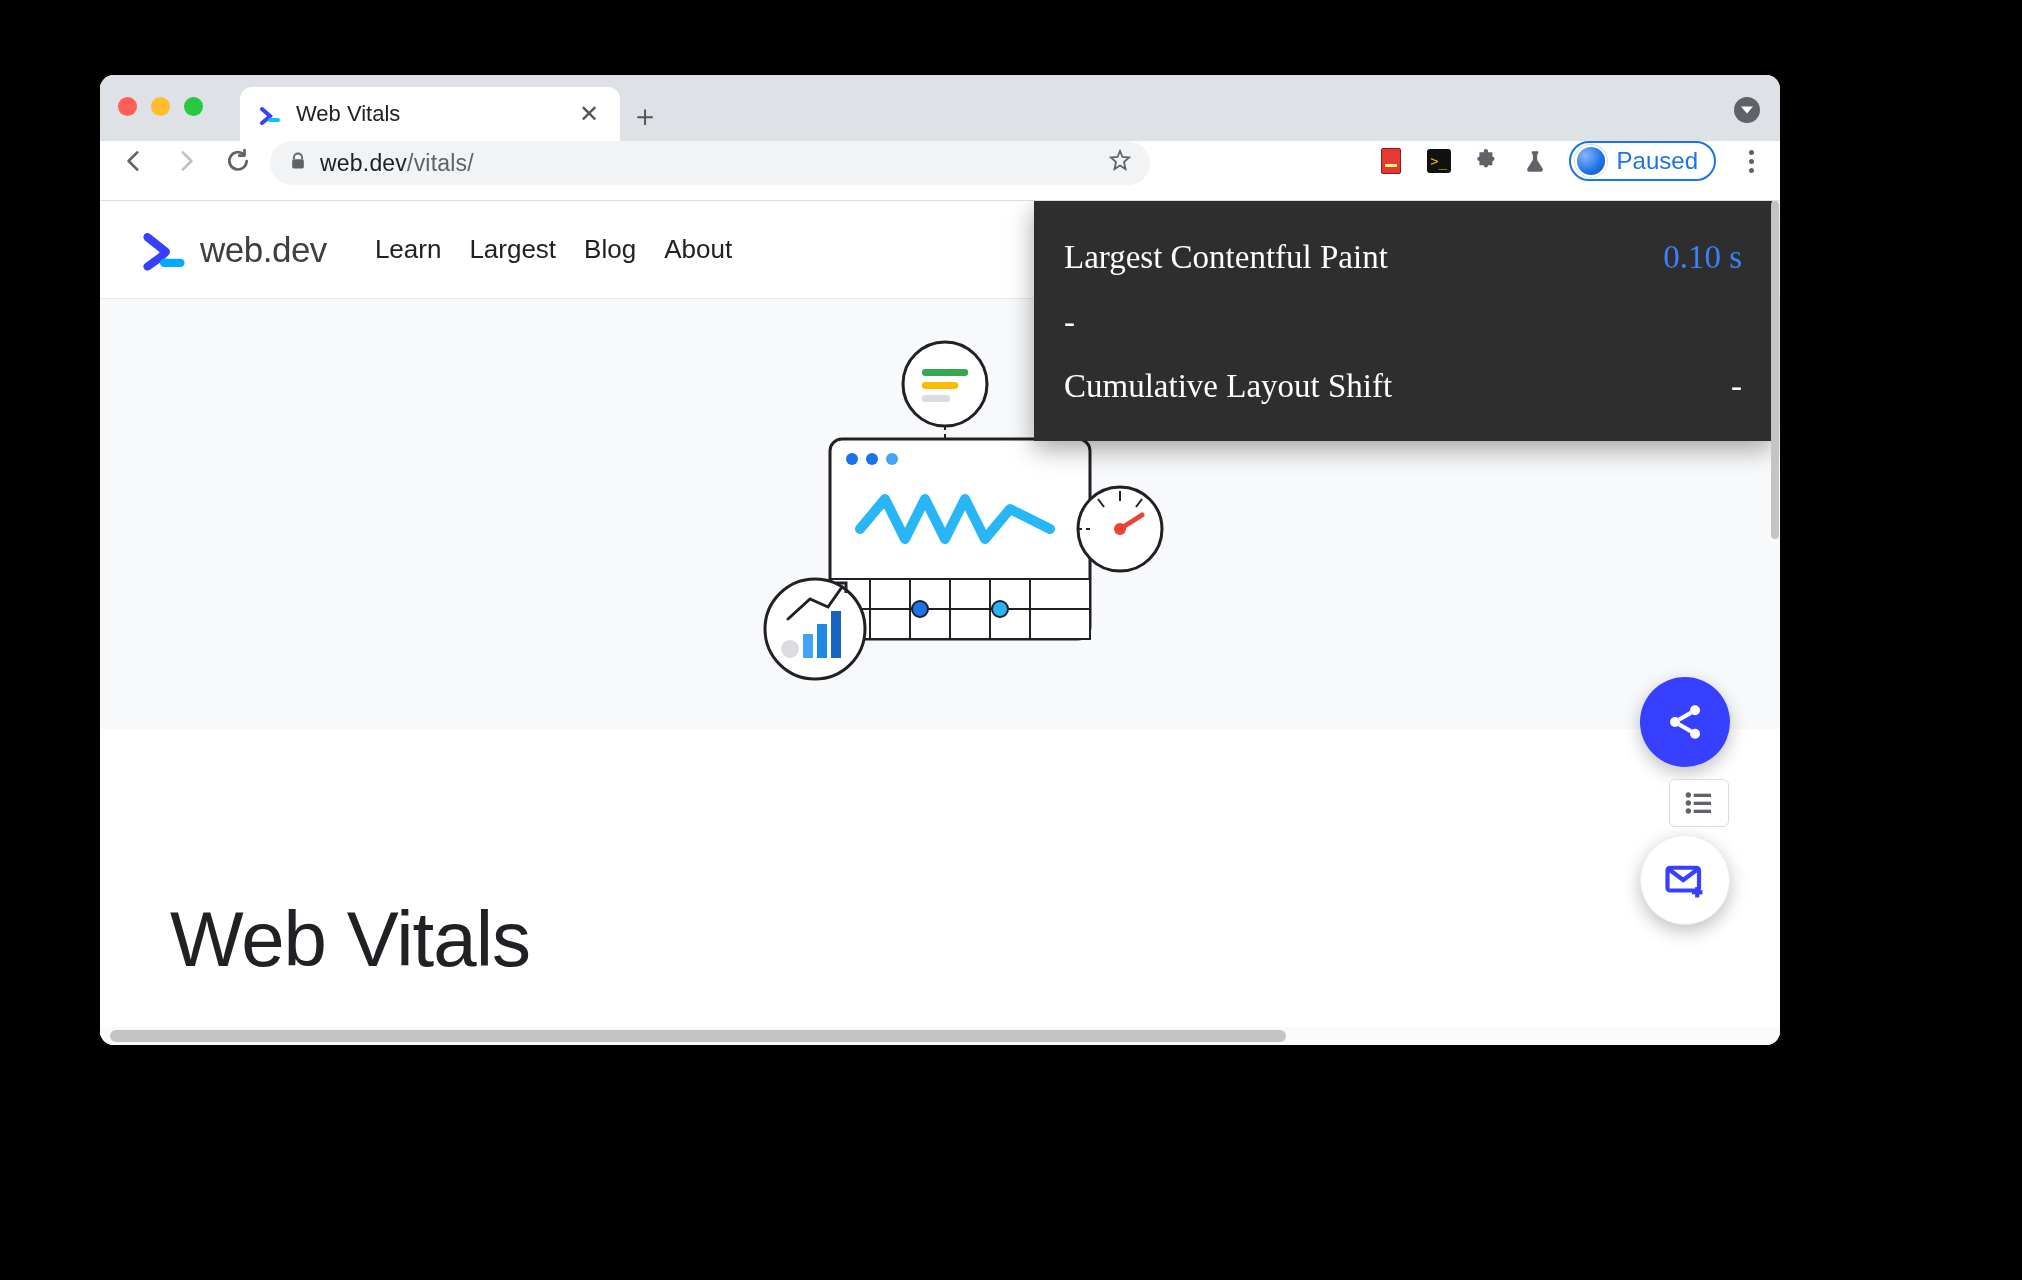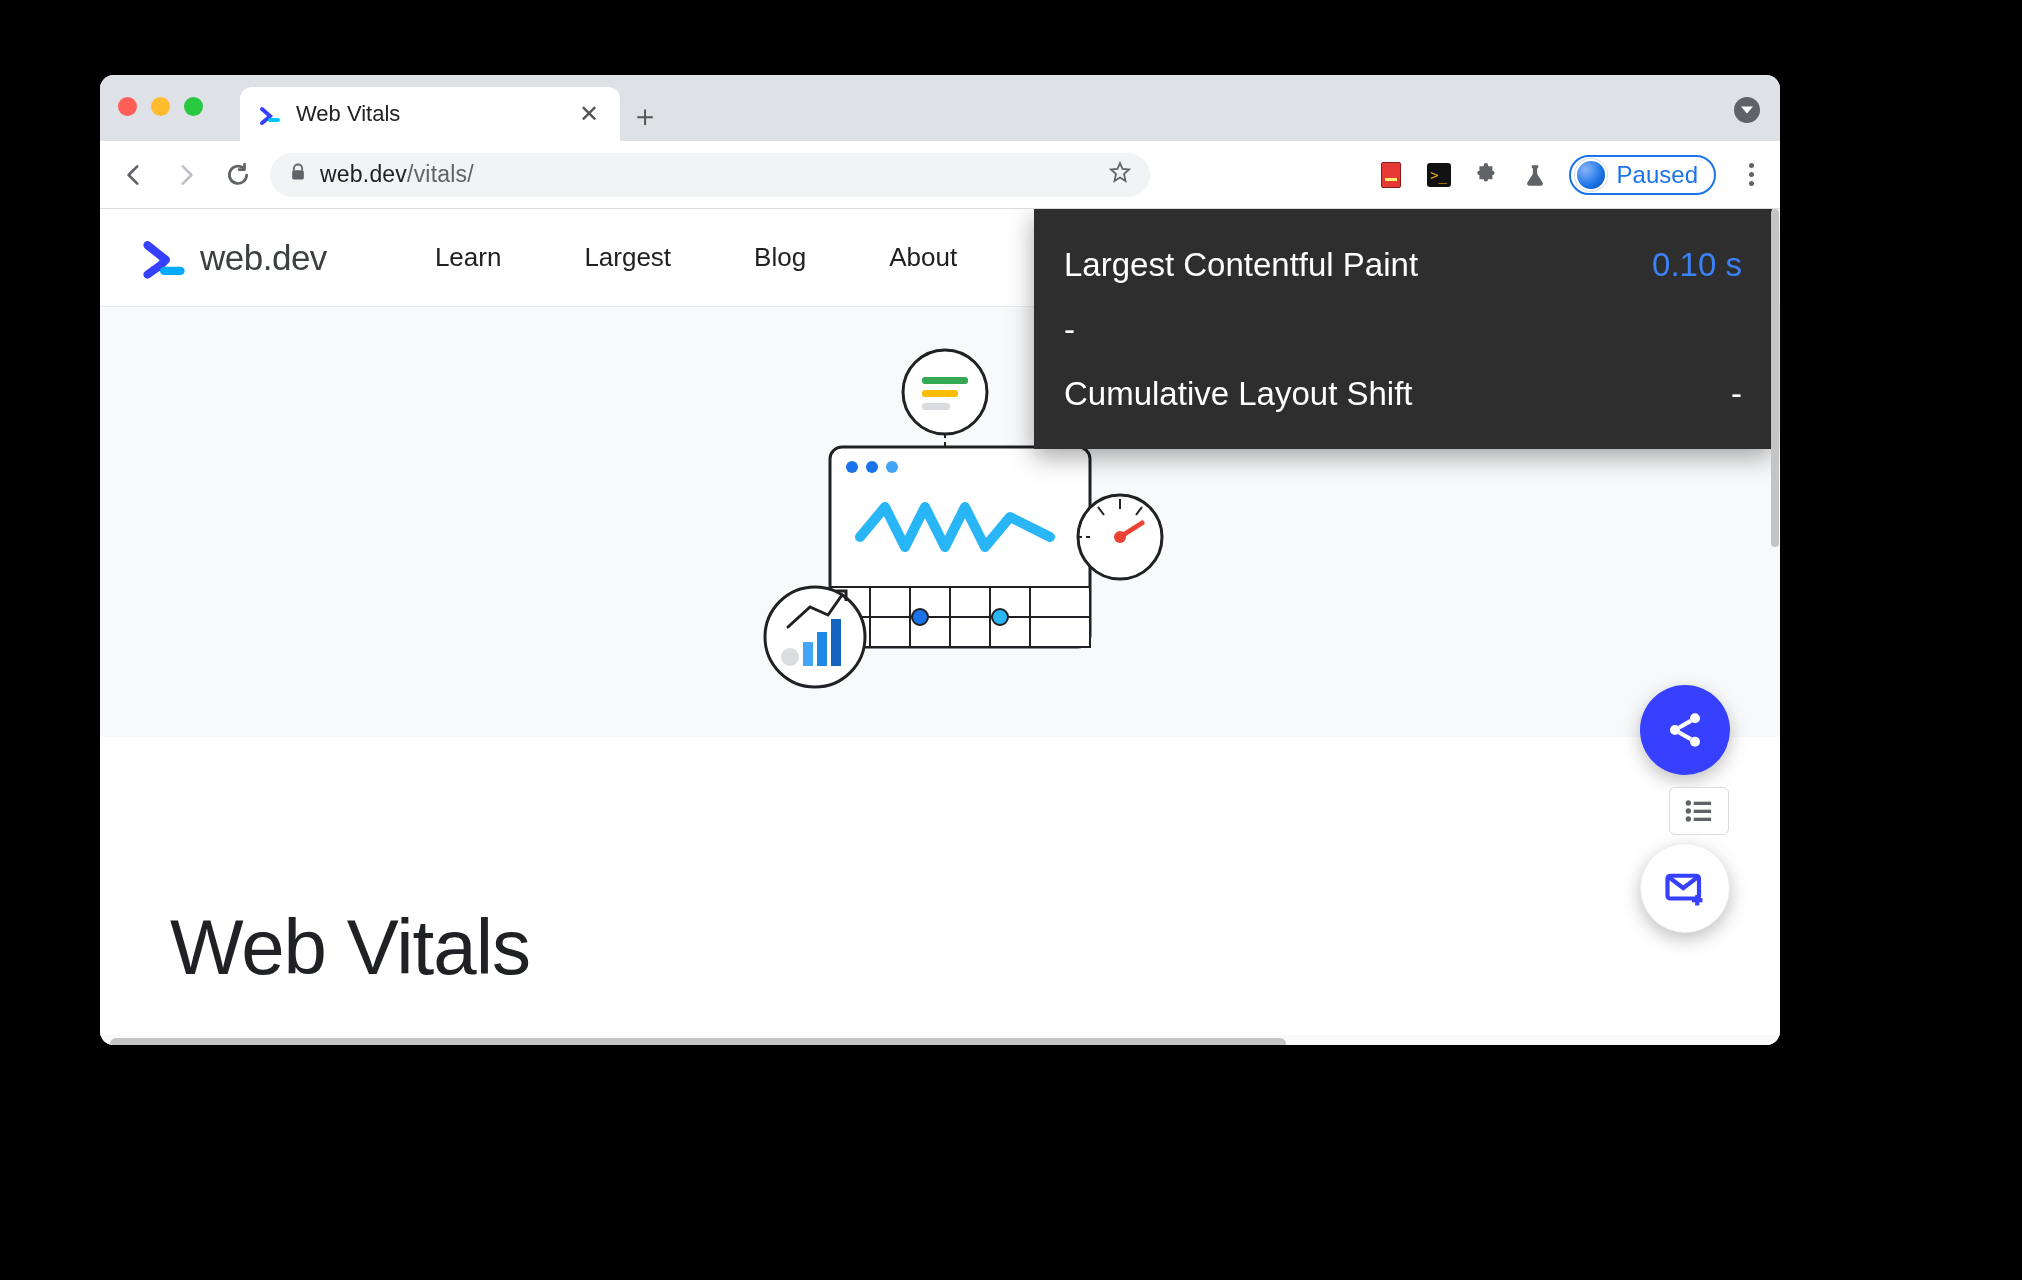--- a/index.html
+++ b/index.html
@@ -16,21 +16,21 @@
 
   .tab { position:relative; margin-left:140px; height:54px; width:380px; background:#fff; border-top-left-radius:12px; border-top-right-radius:12px; display:flex; align-items:center; padding:0 18px; gap:14px; }
   .tab .favicon svg { width:24px; height:24px; display:block; }
   .tab .title { font-size:22px; color:#222; flex:1; white-space:nowrap; overflow:hidden; }
   .tab .close { font-size:24px; color:#555; width:26px; text-align:center; cursor:pointer; }
   .newtab { width:50px; height:50px; display:flex; align-items:center; justify-content:center; font-size:30px; color:#555; cursor:pointer; }
 
   .window-dropdown { position:absolute; right:20px; top:22px; width:26px; height:26px; border-radius:50%; background:#5f6368; display:flex; align-items:center; justify-content:center; color:#fff; font-size:14px; }
 
   
-  .toolbar { height:68px; background:#fff; border-bottom:1px solid #dadce0; display:flex; align-items:center; padding:0 14px; gap:12px; }
+  .toolbar { height:60px; background:#fff; border-bottom:1px solid #dadce0; display:flex; align-items:flex-start; padding:0 14px; gap:12px; }
   .navbtn { width:40px; height:40px; display:flex; align-items:center; justify-content:center; color:#5f6368; }
   .navbtn svg { width:26px; height:26px; }
   .navbtn.disabled { color:#bdc1c6; }
   .omnibox { flex:0 0 880px; height:44px; background:#f1f3f4; border-radius:22px; display:flex; align-items:center; padding:0 18px; gap:12px; color:#202124; font-size:23px; }
   .omnibox .lock { color:#5f6368; }
   .omnibox .url { font-family: Arial, sans-serif; letter-spacing:.2px; }
   .omnibox .url .host { color:#202124; }
   .omnibox .url .path { color:#5f6368; }
   .omnibox .star { margin-left:auto; color:#5f6368; }
 
@@ -50,34 +50,34 @@
   .kebab span { width:5px; height:5px; background:#5f6368; border-radius:50%; }
 
   
   .page { position:relative; height:844px; background:#fff; overflow:hidden; }
 
   
   .site-header { height:98px; border-bottom:1px solid #e8eaed; display:flex; align-items:center; padding:0 42px; gap:48px; }
   .logo { display:flex; align-items:center; gap:14px; }
   .logo-mark svg { width:44px; height:44px; display:block; }
   .logo-text { font-size:35px; color:#3c4043; font-weight:500; letter-spacing:-.5px; }
-  .nav { display:flex; gap:83px; margin-left:60px; }
+  .nav { display:flex; gap:28px; }
   .nav a { font-size:26px; color:#202124; text-decoration:none; font-weight:500; }
   .right-header { margin-left:auto; display:flex; align-items:center; gap:30px; }
   .search-box { display:flex; align-items:center; gap:14px; color:#5f6368; font-size:26px; }
   .search-box svg { width:28px; height:28px; }
   .signin { font-size:24px; color:#3c4043; font-weight:600; letter-spacing:.5px; }
 
   
   .hero { height:430px; background:#f8f9fa; display:flex; align-items:center; justify-content:center; }
   .illus { width:460px; height:370px; position:relative; }
 
   
   .vitals-popup { position:absolute; top:0; right:8px; width:738px; background:#2e2e2e; color:#fff; padding:24px 30px 22px 30px; box-shadow:0 8px 24px rgba(0,0,0,.35); }
-  .vitals-popup .row { display:flex; justify-content:space-between; align-items:flex-end; font-size:33px; line-height:1.35; padding:10px 0; }
+  .vitals-popup .row { display:flex; justify-content:space-between; align-items:flex-end; font-size:33px; line-height:1.35; padding:10px 0;font-family:Liberation Serif, serif; }
   .vitals-popup .val-good { color:#3b82f6; font-weight:500; }
   .vitals-popup .val-missing { font-weight:500; }
 
   
   .page h1 { position:absolute; left:70px; bottom:60px; font-size:78px; font-weight:400; color:#202124; font-family: "Google Sans", Arial, sans-serif; letter-spacing:-1px; }
 
   
   .fab-stack { position:absolute; right:50px; bottom:120px; display:flex; flex-direction:column; align-items:center; gap:0; }
   .fab { width:90px; height:90px; border-radius:50%; display:flex; align-items:center; justify-content:center; box-shadow:0 6px 18px rgba(0,0,0,.25); }
   .fab.share { background:#3740ff; color:#fff; }

